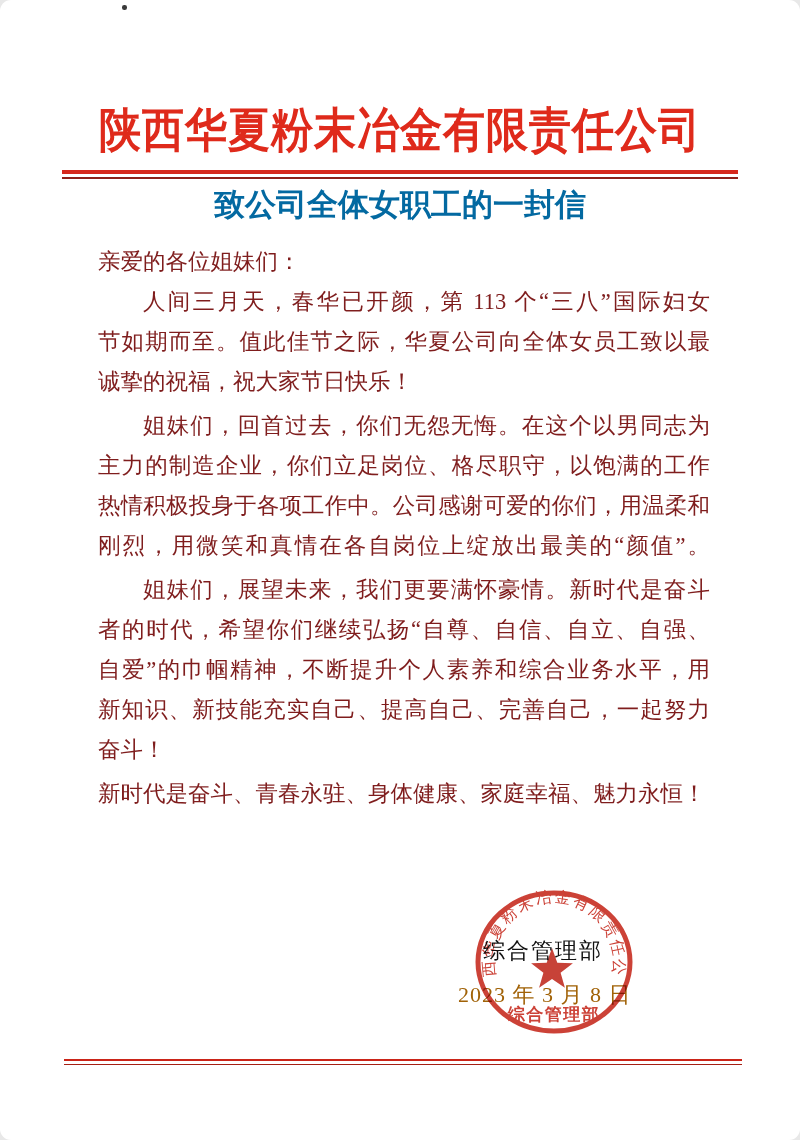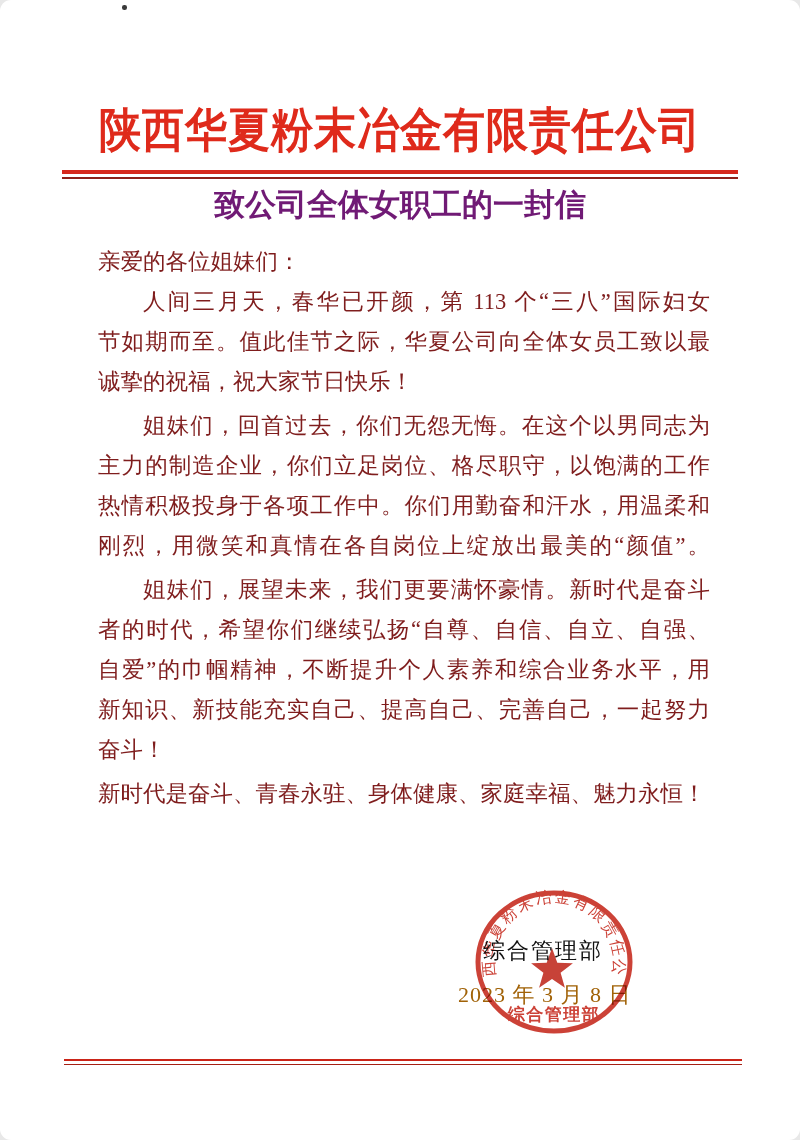--- a/index.html
+++ b/index.html
@@ -15,21 +15,21 @@
     position:absolute; top:99px; left:0; width:100%; text-align:center;
     font-size:42px; font-weight:bold; color:#df2a1b; letter-spacing:1px;
     transform:scaleY(1.12); transform-origin:center top; white-space:nowrap;
   }
   .rule-top {
     position:absolute; top:170px; left:62px; width:676px; height:3px;
     border-top:4px solid #d6281c; border-bottom:2px solid #8e2019;
   }
   .doc-title {
     position:absolute; top:184px; left:0; width:100%; text-align:center;
-    font-size:31px; font-weight:bold; color:#701a75; white-space:nowrap;
+    font-size:31px; font-weight:bold; color:#0369a1; white-space:nowrap;
   }
   .letter-body {
     position:absolute; top:242px; left:98px; width:612px;
     font-size:22.5px; color:#7f1d1d;
   }
   .line { height:40px; line-height:40px; text-align:justify;
     text-justify:inter-character; overflow:visible; }
   .fill { text-align-last:justify; }
   .indent { text-indent:2em; }
   .para { margin-bottom:4px; }
@@ -62,21 +62,21 @@
 
     <div class="para">
       <div class="line fill indent">人间三月天，春华已开颜，第 113 个“三八”国际妇女</div>
       <div class="line fill">节如期而至。值此佳节之际，华夏公司向全体女员工致以最</div>
       <div class="line">诚挚的祝福，祝大家节日快乐！</div>
     </div>
 
     <div class="para">
       <div class="line fill indent">姐妹们，回首过去，你们无怨无悔。在这个以男同志为</div>
       <div class="line fill">主力的制造企业，你们立足岗位、格尽职守，以饱满的工作</div>
-      <div class="line fill">热情积极投身于各项工作中。你们用勤奋和汗水，用温柔和</div>
+      <div class="line fill">热情积极投身于各项工作中。公司感谢可爱的你们，用温柔和</div>
       <div class="line fill">刚烈，用微笑和真情在各自岗位上绽放出最美的“颜值”。</div>
     </div>
 
     <div class="para">
       <div class="line fill indent">姐妹们，展望未来，我们更要满怀豪情。新时代是奋斗</div>
       <div class="line fill">者的时代，希望你们继续弘扬“自尊、自信、自立、自强、</div>
       <div class="line fill">自爱”的巾帼精神，不断提升个人素养和综合业务水平，用</div>
       <div class="line fill">新知识、新技能充实自己、提高自己、完善自己，一起努力</div>
       <div class="line">奋斗！</div>
     </div>

